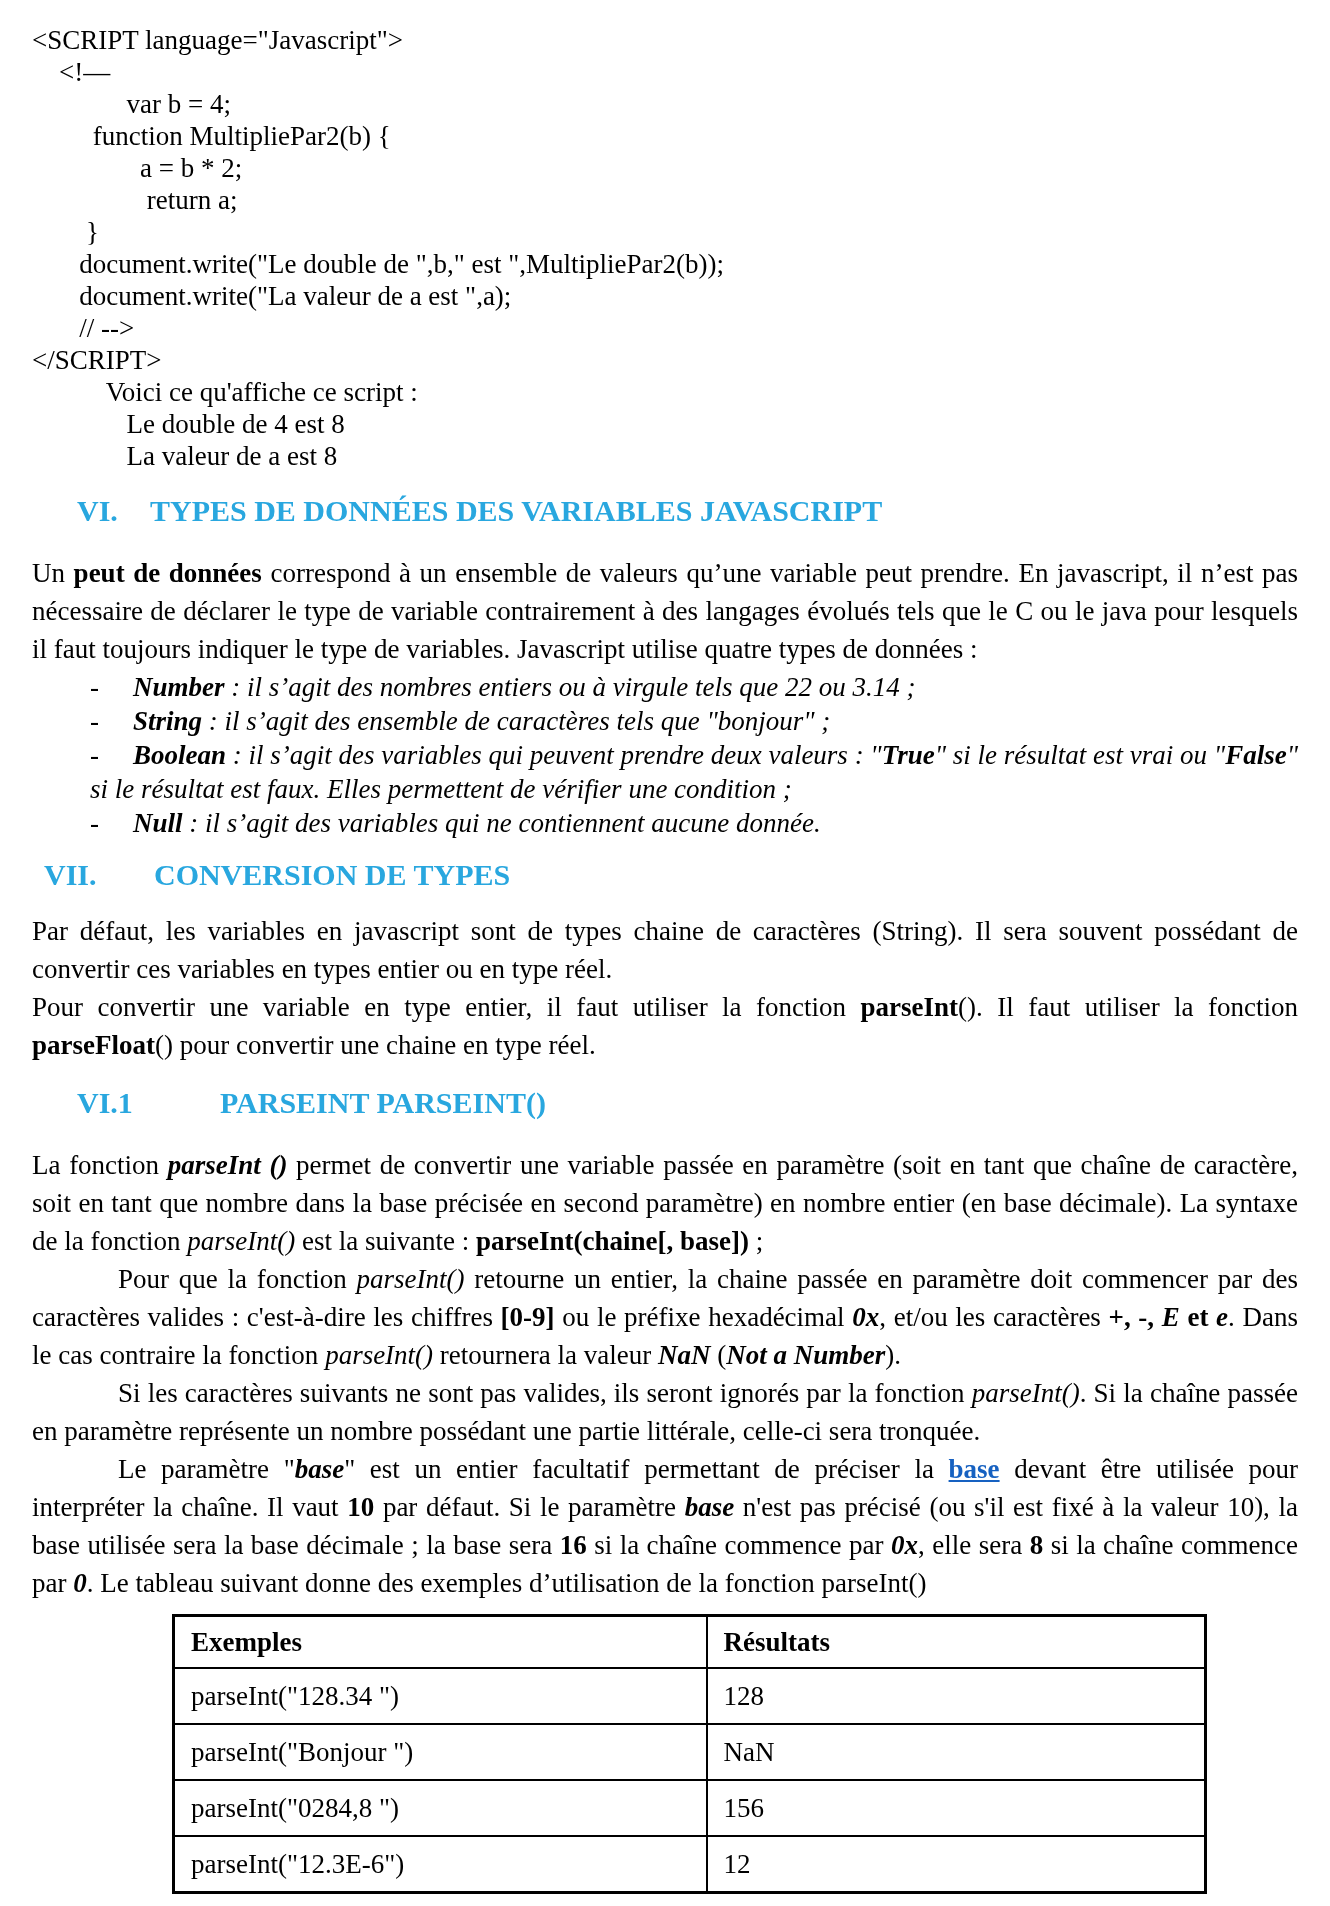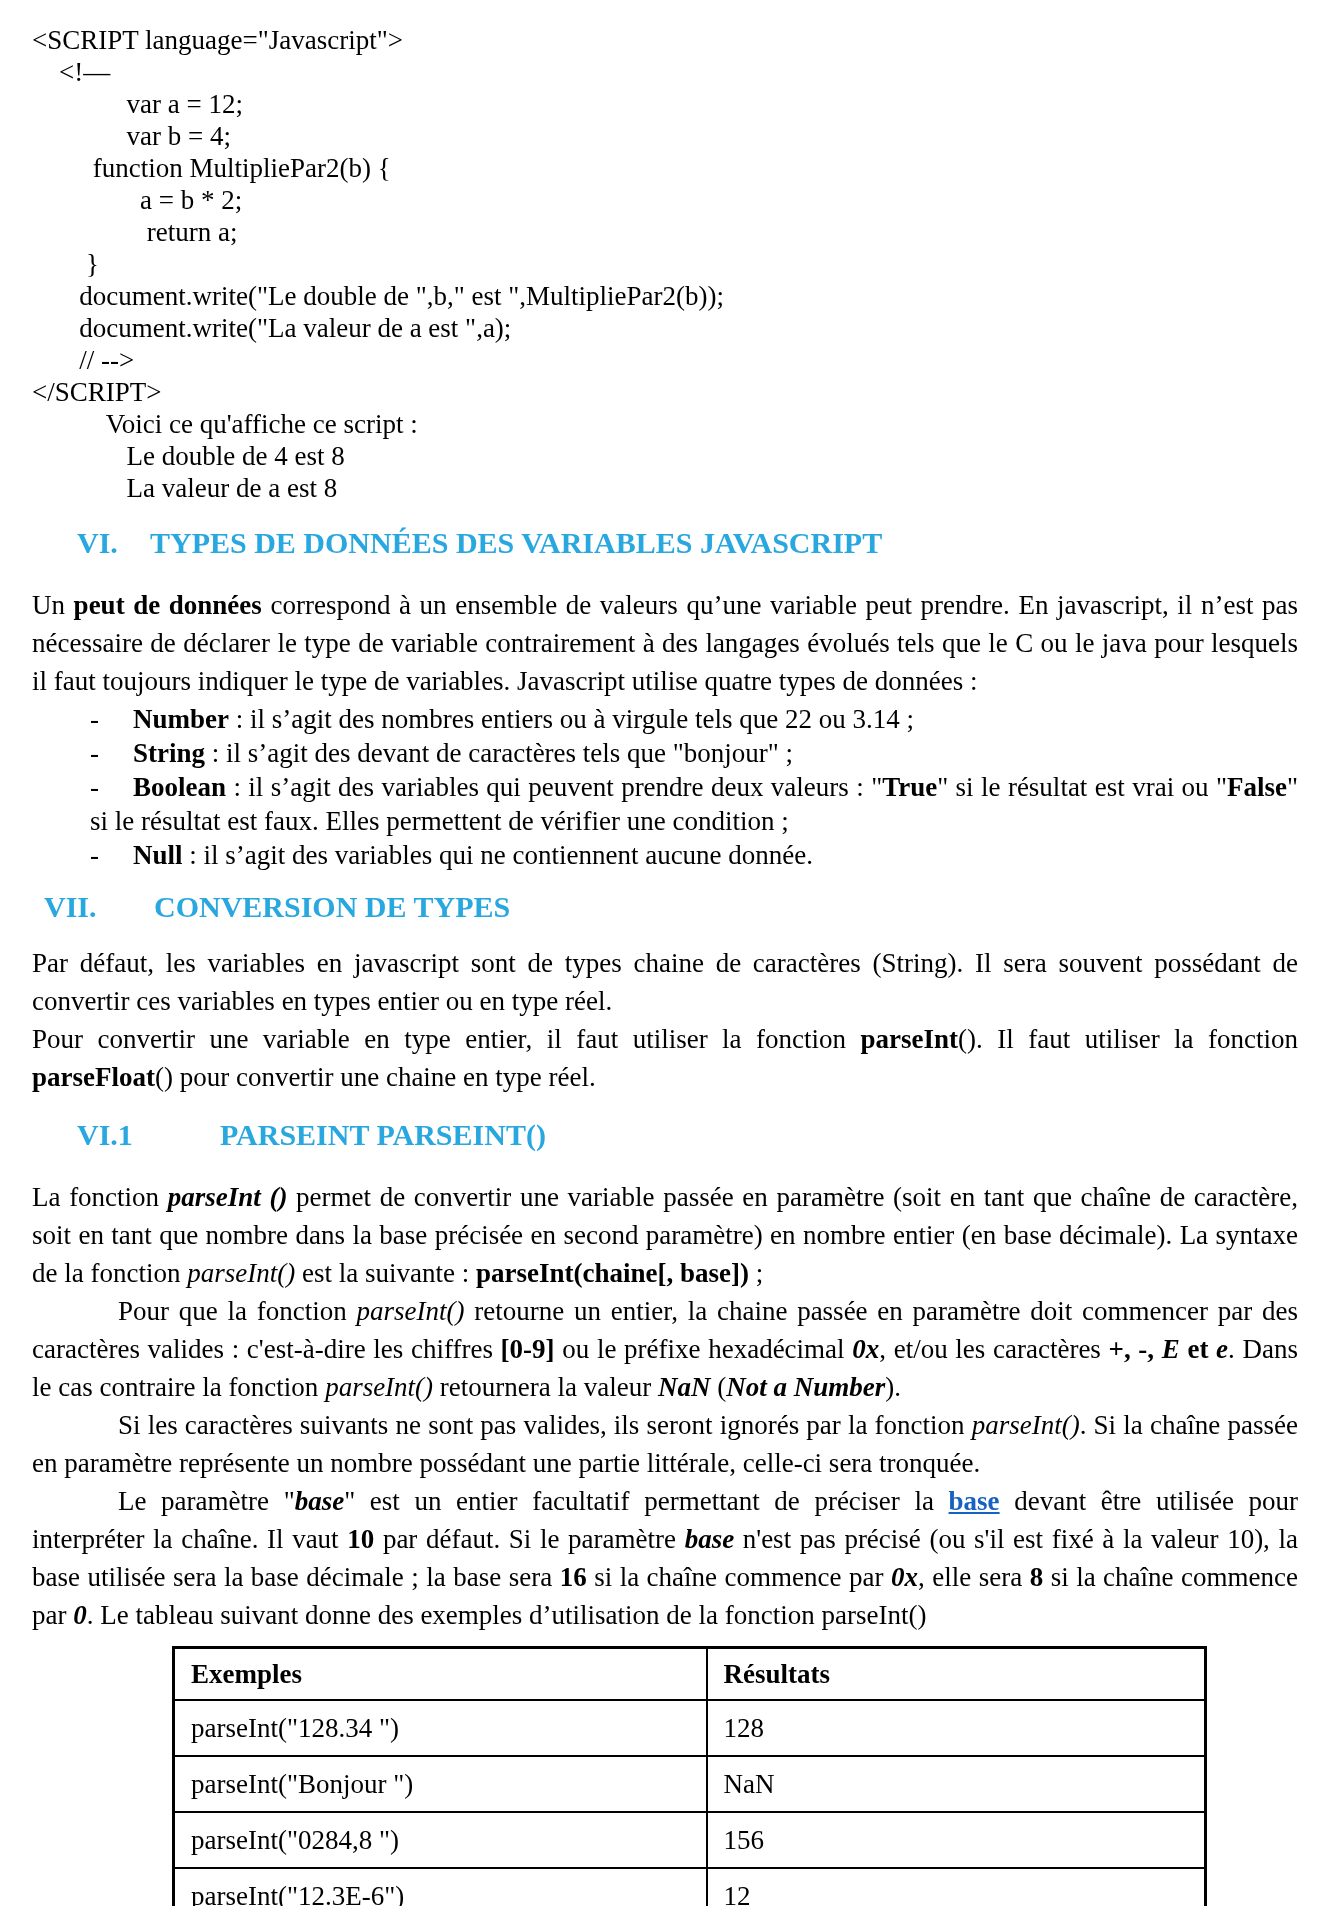--- a/index.html
+++ b/index.html
@@ -32,21 +32,21 @@
   .hnum-vii{width:110px;}
   .hnum-vi1{width:143px;}
 
   
   .para{
     font-size:27px;line-height:38px;text-align:justify;margin:0;
   }
   .para.ind{text-indent:86px;}
 
   
-  .bullets{margin:2px 0 16px 0;}
+  .bullets{margin:2px 0 16px 0;font-style:italic;}
   .bullet{
     font-size:27px;line-height:34px;text-align:justify;
     padding-left:58px;margin:0;
   }
   .dash{display:inline-block;width:43px;}
 
   
   table.ptable{
     border-collapse:collapse;margin:12px 0 0 140px;
     width:1032px;table-layout:fixed;
@@ -71,21 +71,20 @@
 <body>
 
 <div class="page">
 
   <div class="code">
 
       <div class="code-line">&lt;SCRIPT language="Javascript"&gt;</div>
 
       <div class="code-line">    &lt;!—</div>
 
-      <div class="code-line">              var a = 12;</div>
 
       <div class="code-line">              var b = 4;</div>
 
       <div class="code-line">         function MultipliePar2(b) {</div>
 
       <div class="code-line">                a = b * 2;</div>
 
       <div class="code-line">                 return a;</div>
 
       <div class="code-line">        }</div>
@@ -109,21 +108,21 @@
     <span class="hnum hnum-vi">VI.</span><span class="htitle">TYPES DE DONNÉES DES VARIABLES JAVASCRIPT</span>
   </h2>
 
   <p class="para"><span>Un </span><span class="b">peut de données</span><span> correspond à un ensemble de valeurs qu’une variable peut prendre. En javascript, il n’est pas nécessaire de déclarer le type de variable contrairement à des langages évolués tels que le C ou le java pour lesquels il faut toujours indiquer le type de variables. Javascript utilise quatre types de données :</span></p>
 
   <div class="bullets">
     <div class="bullet">
       <span class="dash">-</span><span><span class="b">Number</span><span> : il s’agit des nombres entiers ou à virgule tels que 22 ou 3.14 ;</span></span>
     </div>
     <div class="bullet">
-      <span class="dash">-</span><span><span class="b">String</span><span> : il s’agit des devant de caractères tels que "bonjour" ;</span></span>
+      <span class="dash">-</span><span><span class="b">String</span><span> : il s’agit des ensemble de caractères tels que "bonjour" ;</span></span>
     </div>
     <div class="bullet">
       <span class="dash">-</span><span><span class="b">Boolean</span><span> : il s’agit des variables qui peuvent prendre deux valeurs : "</span><span class="b">True</span><span>" si le résultat est vrai ou "</span><span class="b">False</span><span>" si le résultat est faux. Elles permettent de vérifier une condition ;</span></span>
     </div>
     <div class="bullet">
       <span class="dash">-</span><span><span class="b">Null</span><span> : il s’agit des variables qui ne contiennent aucune donnée.</span></span>
     </div>
   </div>
 
   <h2 class="hd hd-vii">

